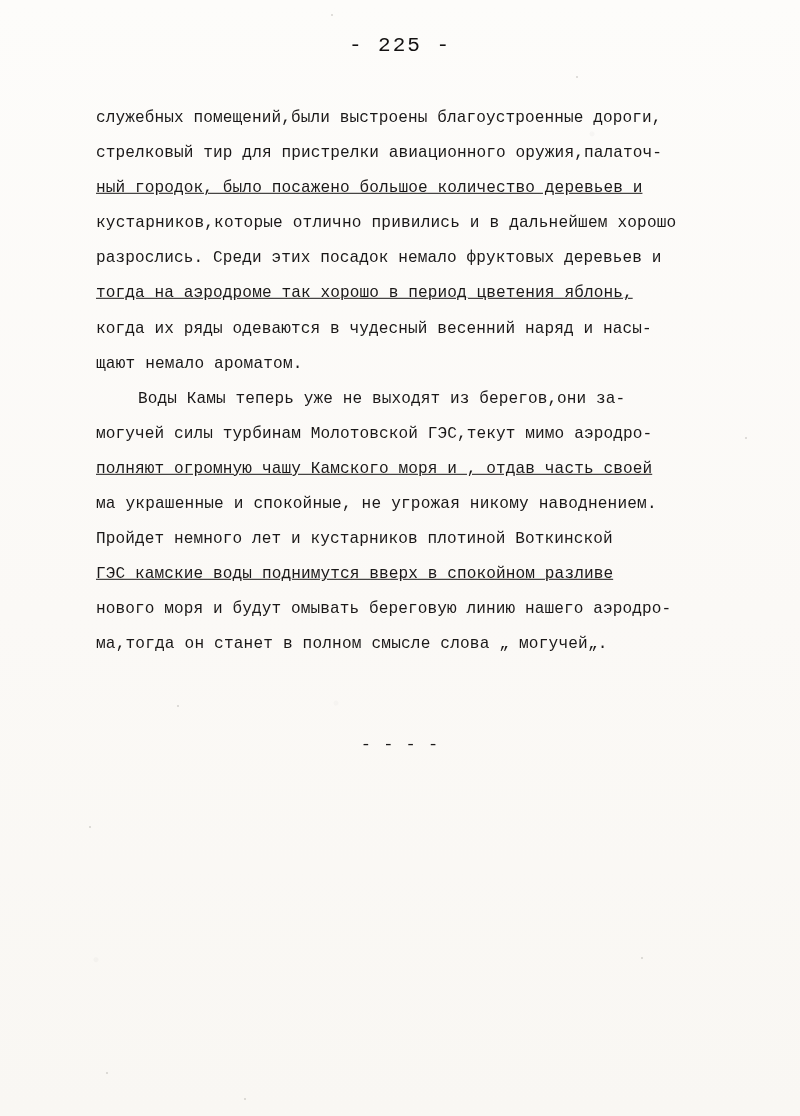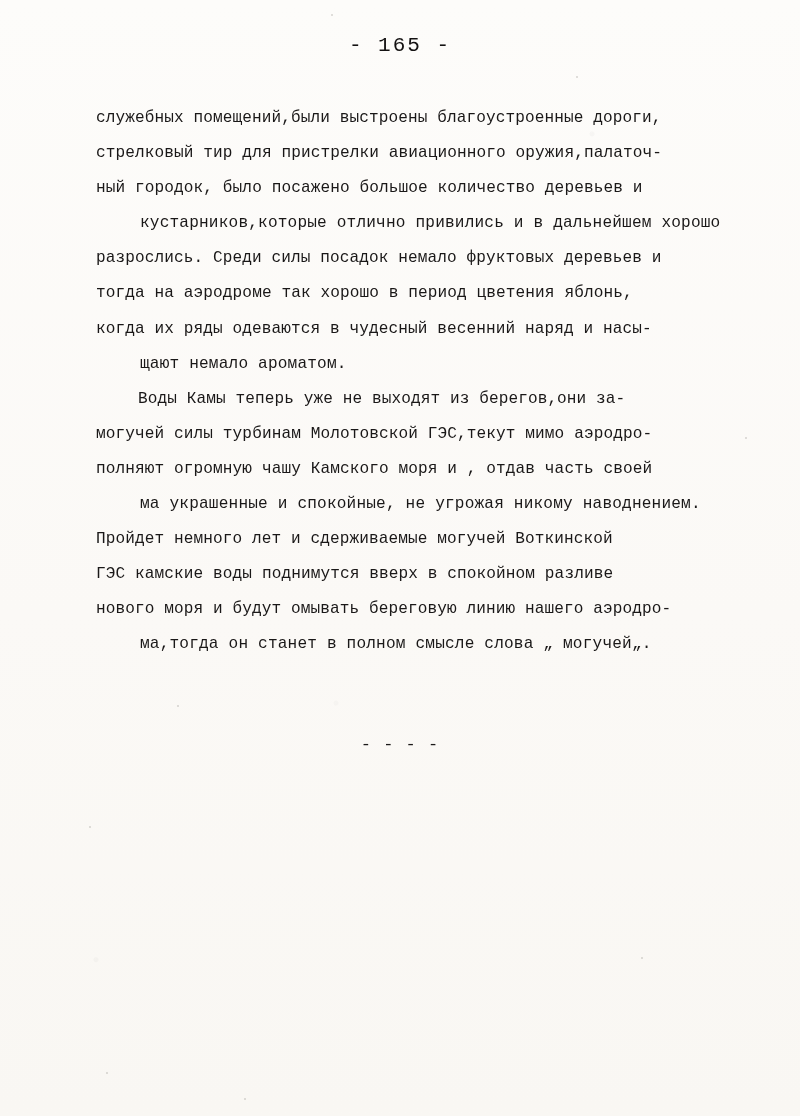--- a/index.html
+++ b/index.html
@@ -55,22 +55,22 @@
     display: block;
     white-space: pre;
     font-family: "Liberation Mono", monospace;
     transform-origin: left center;
   }
   .para.indent .line:first-child {
     padding-left: 42px;
   }
   
   .line:nth-child(odd) { transform: scaleX(0.999) translateY(0.2px); }
-  .line:nth-child(3n) { transform: translateY(-0.2px); }
-  .line:nth-child(4n) { letter-spacing: 0.18px; margin-left: 44px; }
+  .line:nth-child(3n) { transform: translateY(-0.2px); text-decoration: underline; }
+  .line:nth-child(4n) { letter-spacing: 0.18px; }
 
   .divider {
     position: absolute;
     top: 735px;
     left: 0;
     right: 0;
     text-align: center;
     font-size: 17px;
     letter-spacing: 1px;
     color: #1c1a1a;
@@ -82,41 +82,41 @@
     border-radius: 50%;
     width: 2px;
     height: 2px;
   }
 </style>
 </head>
 <body>
 
 <div class="page">
 
-  <div class="page-number">- 165 -</div>
+  <div class="page-number">- 225 -</div>
 
   <div class="body-text">
 
     <p class="para">
       <span class="line">служебных помещений,были выстроены благоустроенные дороги,</span>
       <span class="line">стрелковый тир для пристрелки авиационного оружия,палаточ-</span>
       <span class="line">ный городок, было посажено большое количество деревьев и</span>
       <span class="line">кустарников,которые отлично привились и в дальнейшем хорошо</span>
-      <span class="line">разрослись. Среди силы посадок немало фруктовых деревьев и</span>
+      <span class="line">разрослись. Среди этих посадок немало фруктовых деревьев и</span>
       <span class="line">тогда на аэродроме так хорошо в период цветения яблонь,</span>
       <span class="line">когда их ряды одеваются в чудесный весенний наряд и насы-</span>
       <span class="line">щают немало ароматом.</span>
     </p>
 
     <p class="para indent">
       <span class="line">Воды Камы теперь уже не выходят из берегов,они за-</span>
       <span class="line">могучей силы турбинам Молотовской ГЭС,текут мимо аэродро-</span>
       <span class="line">полняют огромную чашу Камского моря и , отдав часть своей</span>
       <span class="line">ма украшенные и спокойные, не угрожая никому наводнением.</span>
-      <span class="line">Пройдет немного лет и сдерживаемые могучей Воткинской</span>
+      <span class="line">Пройдет немного лет и кустарников плотиной Воткинской</span>
       <span class="line">ГЭС камские воды поднимутся вверх в спокойном разливе</span>
       <span class="line">нового моря и будут омывать береговую линию нашего аэродро-</span>
       <span class="line">ма,тогда он станет в полном смысле слова „ могучей„.</span>
     </p>
 
   </div>
 
   <div class="divider">- - - -</div>
 
   <span class="speck" style="top:14px;left:331px;"></span>

